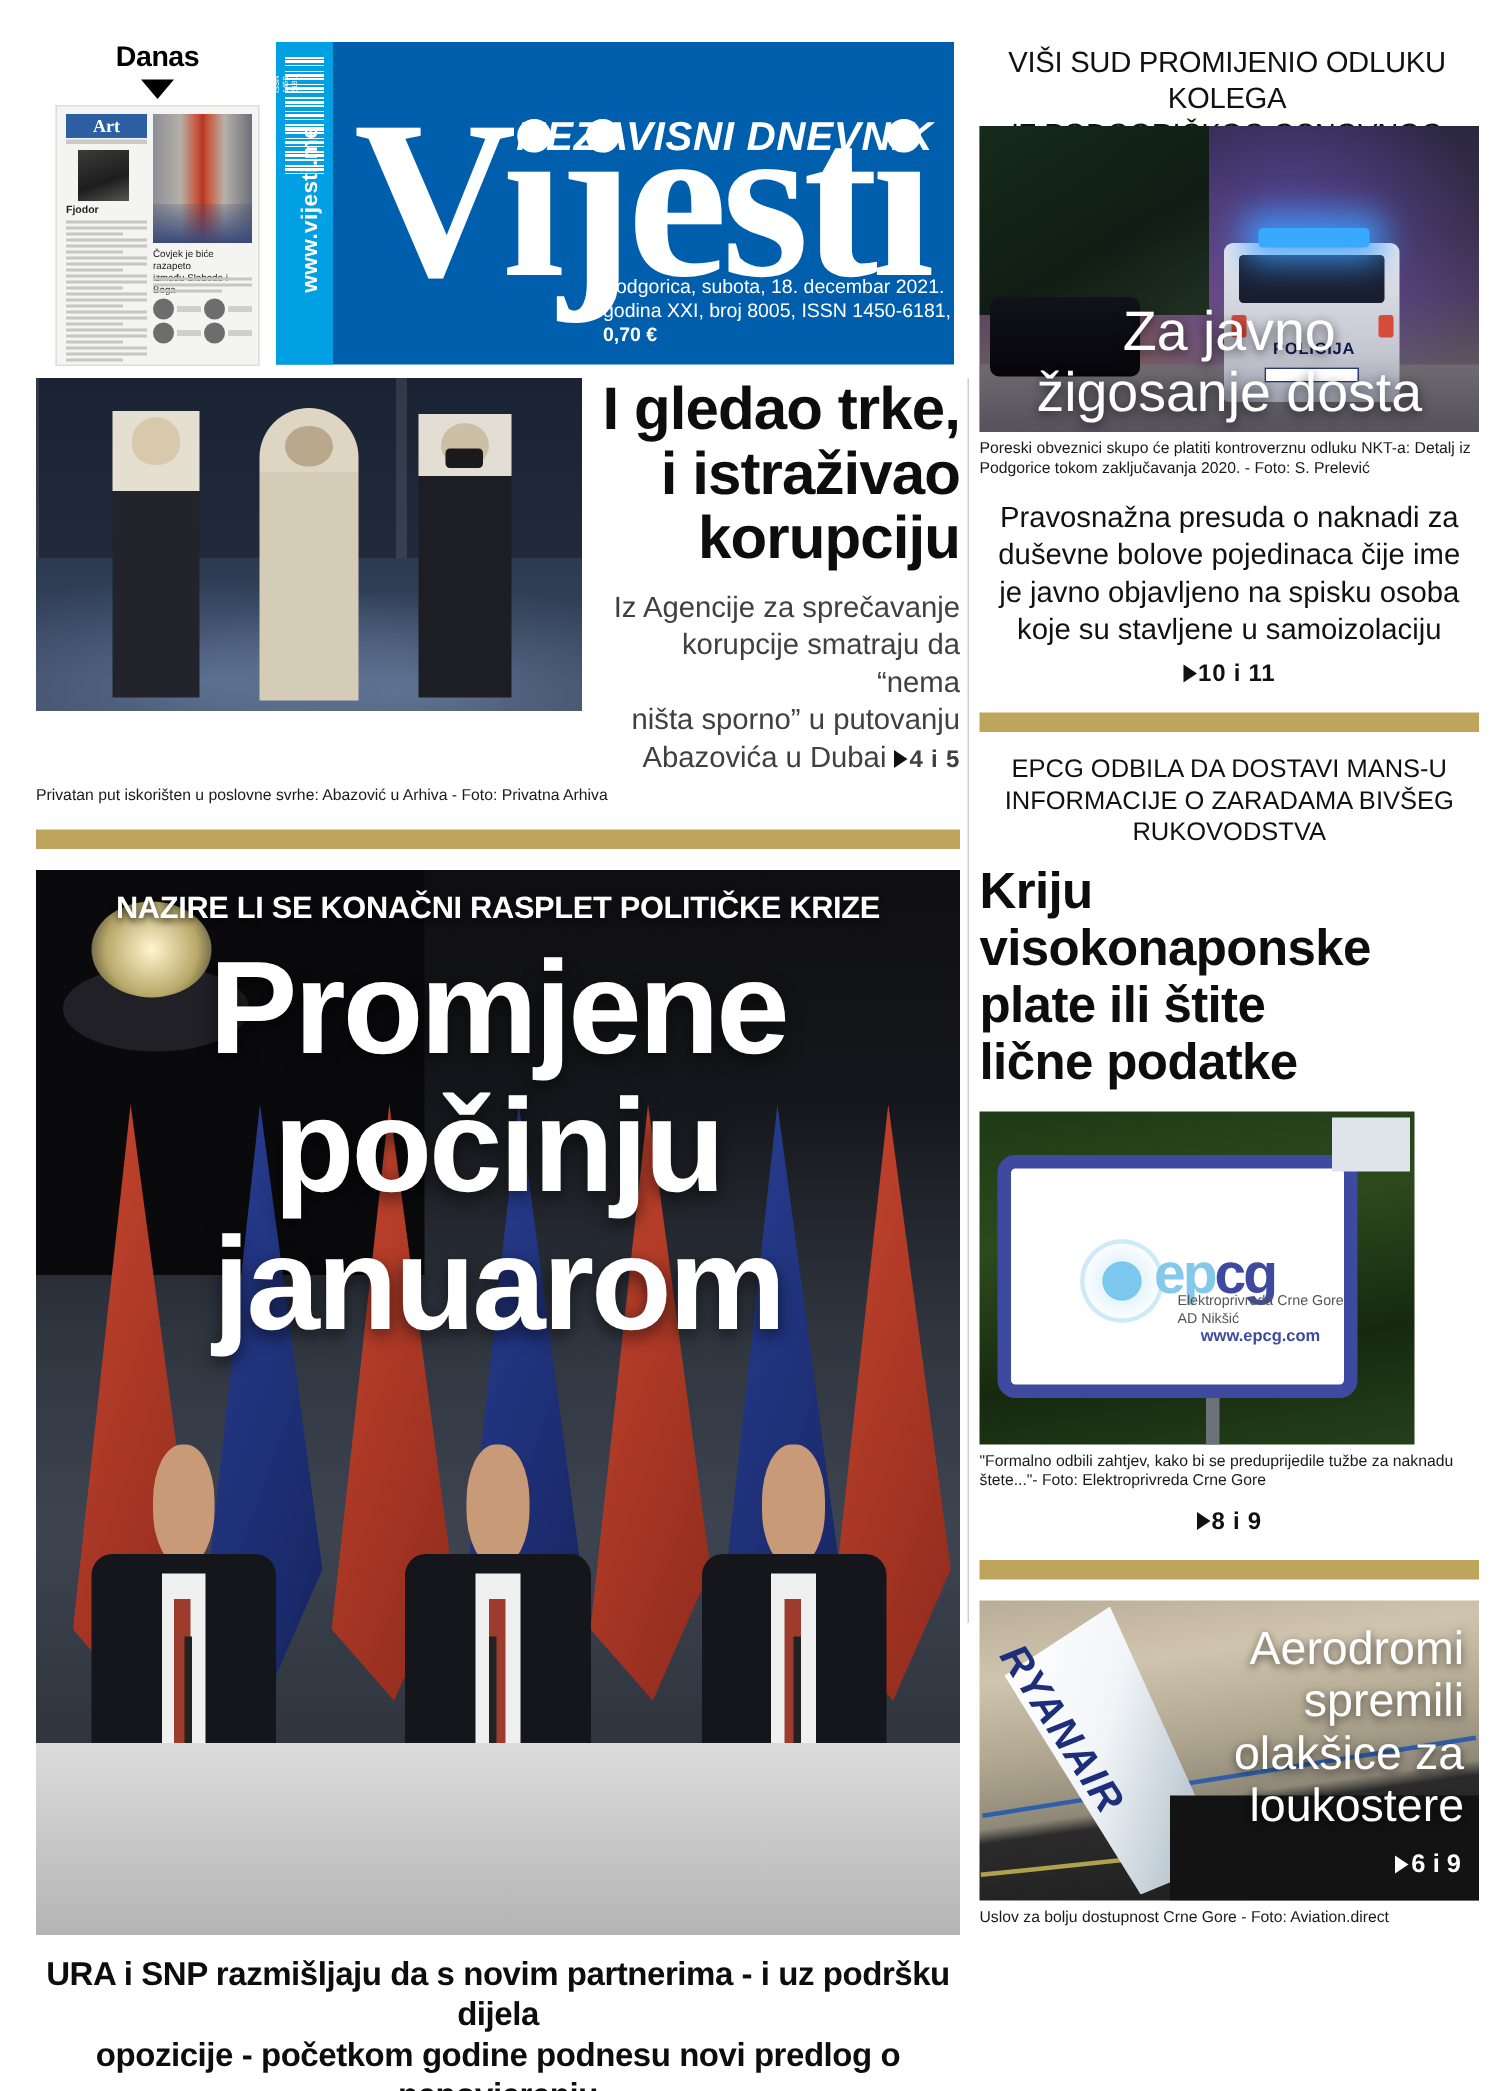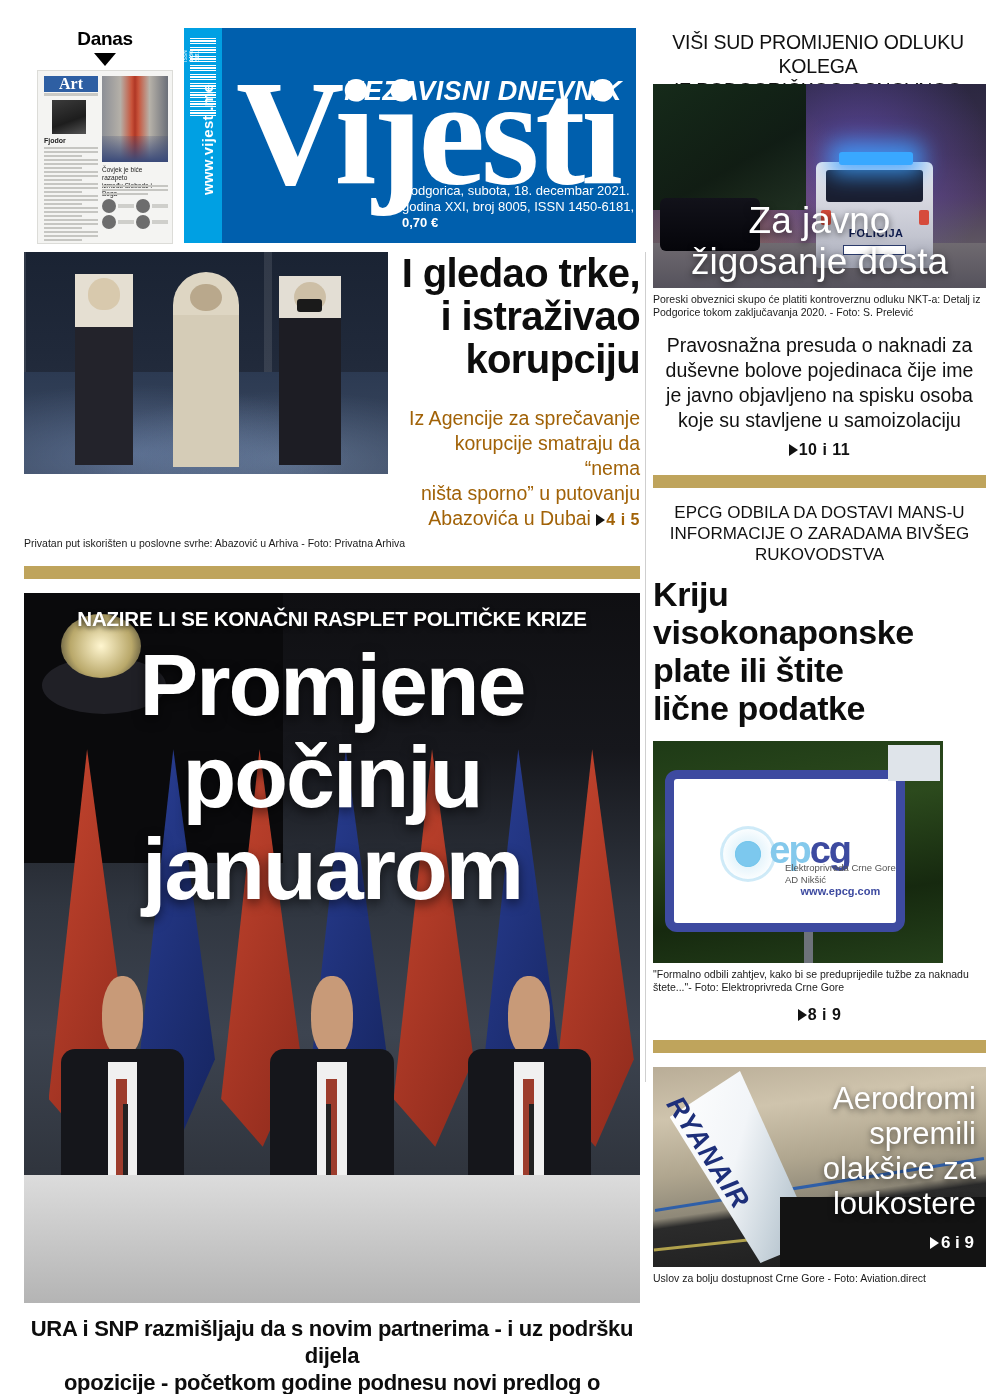--- a/index.html
+++ b/index.html
@@ -14,21 +14,21 @@
   .page { position:relative; width:1000px; height:1394px; background:#fff; }
 
   
   .topbar { position:absolute; left:0; top:0; width:1000px; height:250px; }
 
   
   .danas-wrap { position:absolute; left:30px; top:28px; width:150px; height:220px; }
   .danas-title { font-size:19px; font-weight:bold; text-align:center; letter-spacing:-0.3px; color:#000; }
   .danas-caret { width:0;height:0;border-left:11px solid transparent;border-right:11px solid transparent;border-top:13px solid #000; margin:3px auto 4px auto; }
   .danas-thumb { position:relative; width:136px; height:174px; margin:0 auto; background:#f4f4f2; border:1px solid #dcdcd8; overflow:hidden; }
-  .dt-artbar { position:absolute; left:6px; top:5px; width:54px; height:16px; background:#2e5fa3; color:#fff; font-family:"Liberation Serif",serif; font-size:16px; font-weight:bold; text-align:center; line-height:16px; }
+  .dt-artbar { position:absolute; left:6px; top:5px; width:54px; height:16px; background:#2e5fa3; color:#fff; font-family:"Liberation Serif",serif; font-size:12px; font-weight:bold; text-align:center; line-height:16px; }
   .dt-head { position:absolute; left:6px; top:22px; width:54px; height:3px; background:#c9c9c5; }
   .dt-face { position:absolute; left:14px; top:29px; width:34px; height:34px; background:linear-gradient(160deg,#3b3b3b,#1d1d1d 60%,#555); }
   .dt-fjodor { position:absolute; left:6px; top:66px; width:54px; font-size:7px; font-weight:bold; color:#222; }
   .dt-col1 { position:absolute; left:6px; top:76px; width:54px; height:94px; }
   .dt-line { height:2px; background:#c6c6c2; margin-bottom:2px; }
   .dt-line.s { width:70%; }
   .dt-art { position:absolute; left:64px; top:5px; width:66px; height:86px;
      background:linear-gradient(90deg,#8c8f96 0%,#b5b0a8 28%,#c8533a 45%,#b03725 50%,#c8533a 55%,#b7b2a9 72%,#6b6f78 100%); }
   .dt-art:after { content:""; position:absolute; left:0; bottom:0; width:100%; height:26px; background:linear-gradient(180deg,rgba(60,70,110,.2),#3a4a7a); }
   .dt-cap { position:absolute; left:64px; top:95px; width:66px; font-size:6.5px; line-height:8px; color:#222; }
@@ -146,21 +146,21 @@
   .p2 { position:absolute; left:41%; top:9%; width:18%; height:88%;
         background:linear-gradient(180deg,#ded6c3 0 22%, #d5ccb7 22% 100%); border-radius:40px 40px 0 0;}
   .p2:before{content:"";position:absolute;left:26%;top:6%;width:48%;height:14%;border-radius:50%;background:#b9a88c;}
   .p3 { position:absolute; left:70%; top:11%; width:17%; height:85%;
         background:linear-gradient(180deg,#e3ded4 0 22%, #1d1d24 22% 100%); }
   .p3:before{content:"";position:absolute;left:24%;top:3%;width:52%;height:16%;border-radius:50%;background:#cdbfa6;}
   .p3:after{content:"";position:absolute;left:30%;top:12%;width:40%;height:7%;background:#1a1a1a;border-radius:3px;}
 
   .lead-head { flex:1; text-align:right; }
   .lead-head h1 { font-size:40px; line-height:43px; font-weight:bold; letter-spacing:-0.6px; color:#0d0d0d; }
-  .lead-head p { font-size:19.5px; line-height:25px; margin-top:25px; color:#a16207; }
+  .lead-head p { font-size:19.5px; line-height:25px; margin-top:12px; color:#404040; }
 
   .left-cap { font-size:10.5px; line-height:13px; color:#1a1a1a; margin-top:5px; }
 
   
   .mainphoto { position:relative; width:616px; height:710px; overflow:hidden; margin-top:10px;
      background:linear-gradient(180deg,#0f0f12 0%,#16171c 22%,#303640 44%,#3d4450 62%,#23262c 100%); }
   .mp-dark { position:absolute; left:0; top:0; width:42%; height:38%; background:#0a0a0c; }
   .mp-lamp { position:absolute; left:6%; top:3%; width:13%; height:9%; border-radius:50%; background:radial-gradient(circle,#fff6d0,#b9a86a 60%,#2b2a24); }
   .mp-lamp2 { position:absolute; left:3%; top:9%; width:20%; height:8%; border-radius:50%; background:#202026; }
   .flag { position:absolute; bottom:22%; width:13%; height:56%; }

